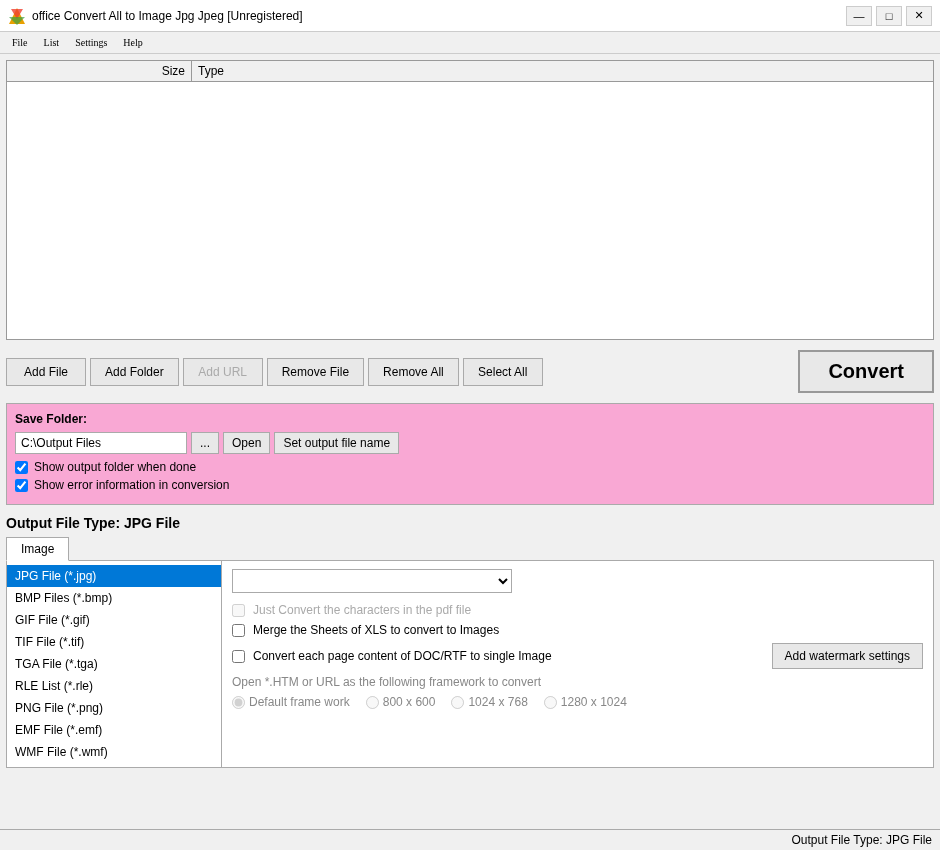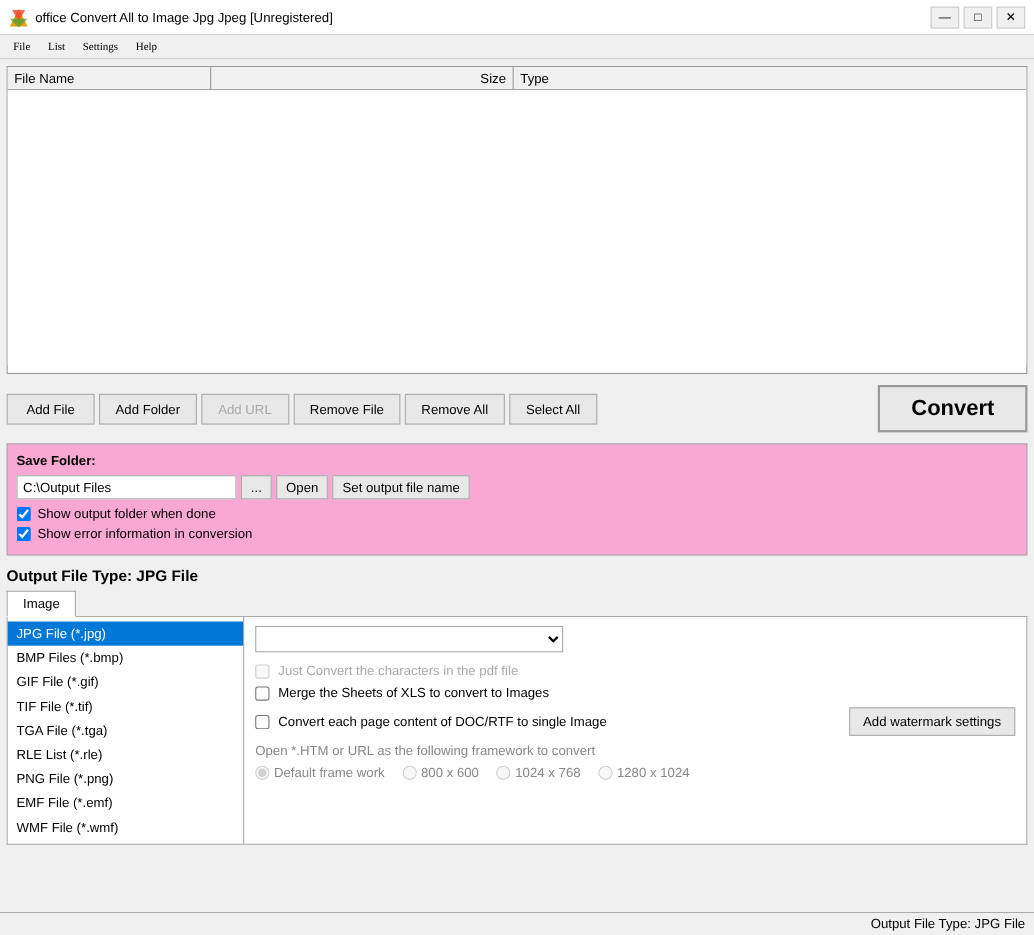--- a/index.html
+++ b/index.html
@@ -126,21 +126,21 @@
       font-size: 12px;
       margin-bottom: 6px;
     }
     .save-folder-row {
       display: flex;
       align-items: center;
       gap: 4px;
       margin-bottom: 6px;
     }
     .folder-input {
-      width: 200px;
+      width: 172px;
       padding: 3px 5px;
       border: 1px solid #aaa;
       background: #fff;
       font-size: 12px;
     }
     .small-btn {
       padding: 3px 8px;
       border: 1px solid #aaa;
       background: #e8e8e8;
       cursor: pointer;
@@ -286,21 +286,20 @@
   <span class="menu-item">File</span>
   <span class="menu-item">List</span>
   <span class="menu-item">Settings</span>
   <span class="menu-item">Help</span>
 </div>
 
 <div class="main-content">
 
   <div class="file-table">
     <div class="file-table-header">
-      <div class="col-header">File Name</div>
       <div class="col-header" style="text-align:right;">Size</div>
       <div class="col-header">Type</div>
     </div>
     <div class="file-table-body"></div>
   </div>
 
   <div class="toolbar">
     <button class="toolbar-btn">Add File</button>
     <button class="toolbar-btn">Add Folder</button>
     <button class="toolbar-btn disabled">Add URL</button>

